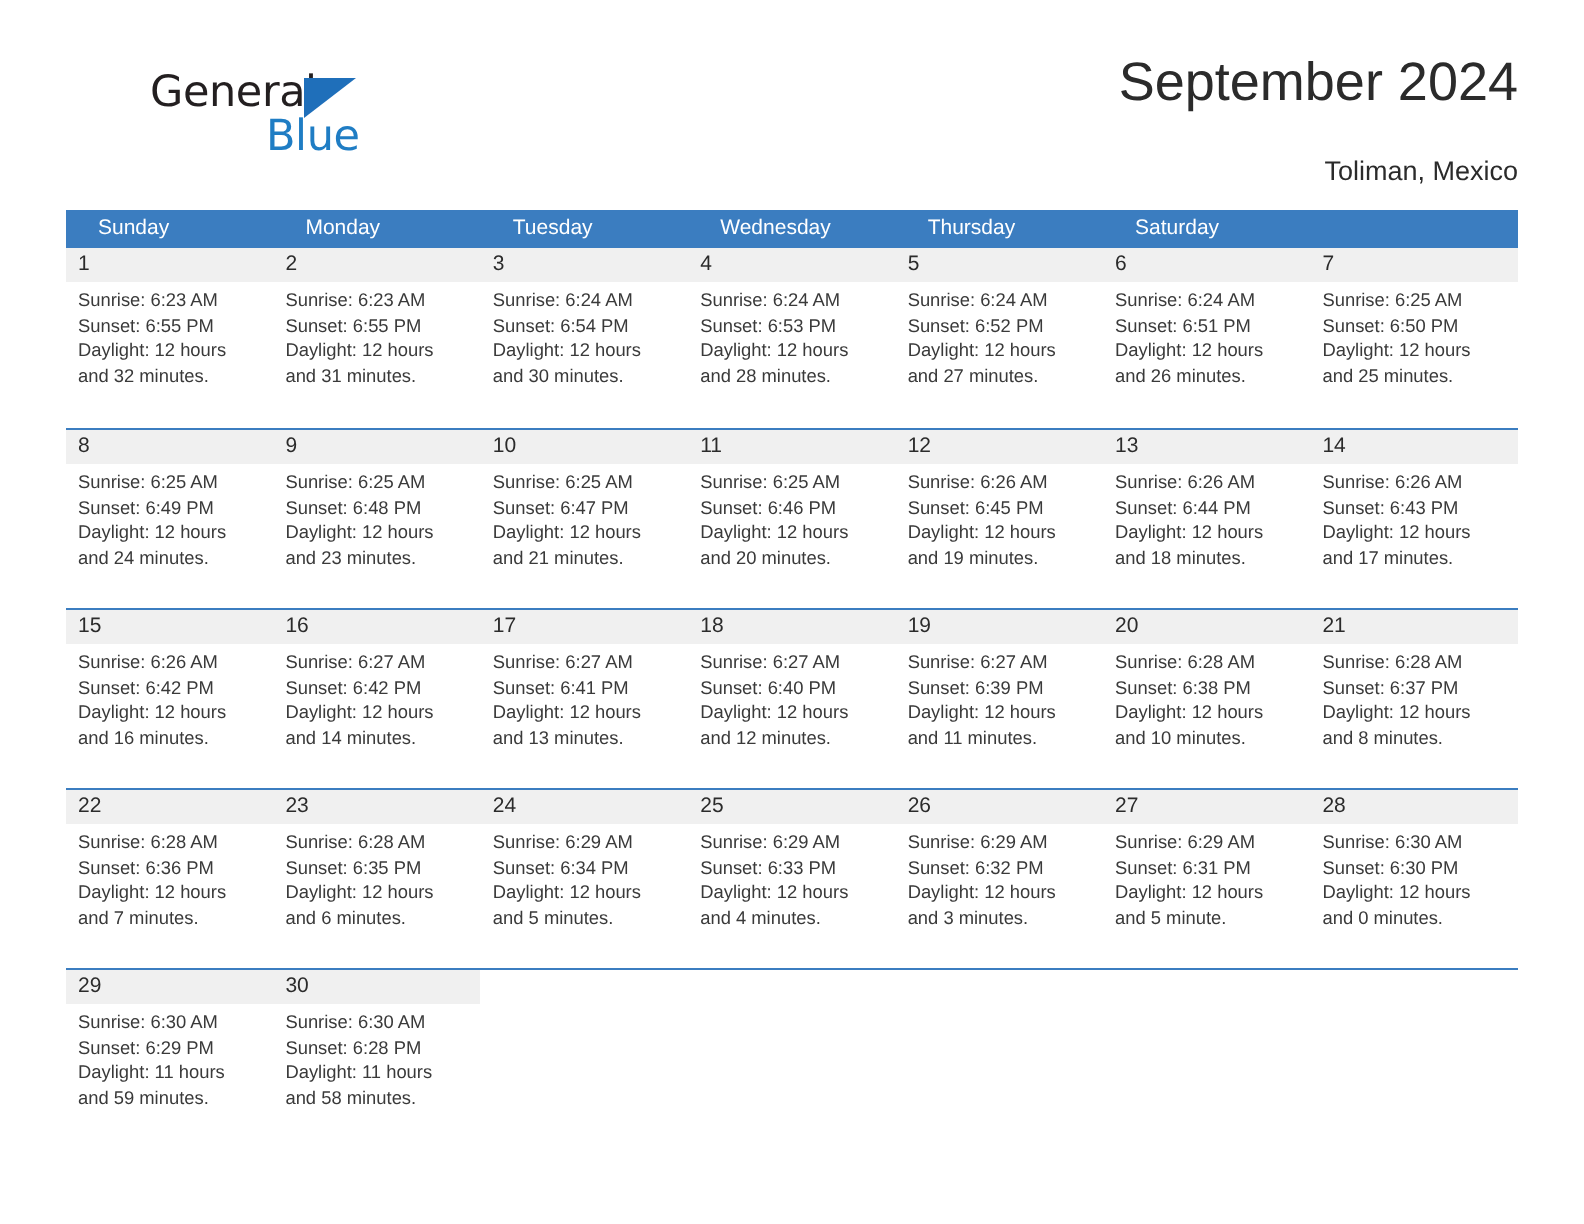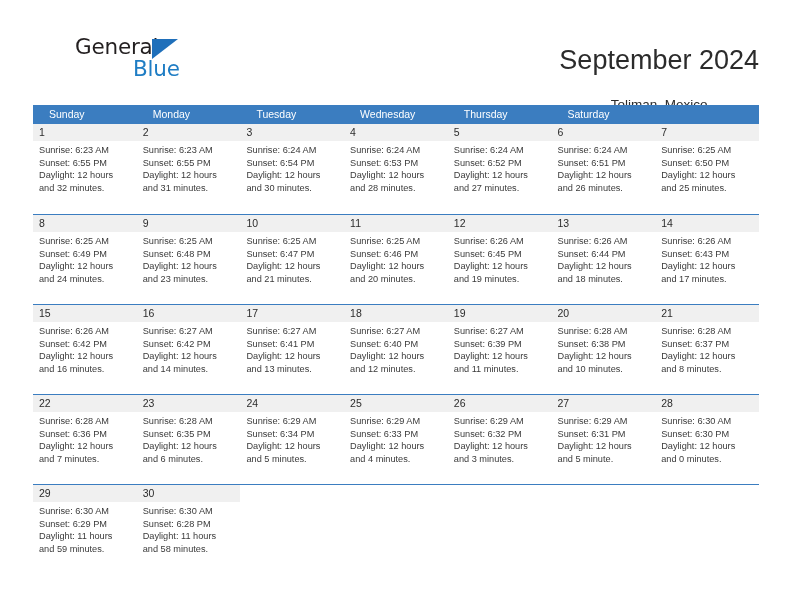--- a/index.html
+++ b/index.html
@@ -59,22 +59,22 @@
     font-size: 21.5px;
     color: #1f7dc4;
     letter-spacing: -0.2px;
     line-height: 24px;
     font-family: "DejaVu Sans", sans-serif;
     text-align: right;
   }
   .title-block {
     position: absolute;
     right: 33px;
-    top: 44px;
-    text-align: center;
+    top: 25px;
+    text-align: right;
   }
   .cal-title {
     font-size: 27px;
     color: #2b2b2b;
     line-height: 32px;
     font-weight: normal;
     margin: 0;
     white-space: nowrap;
   }
   .cal-subtitle {

